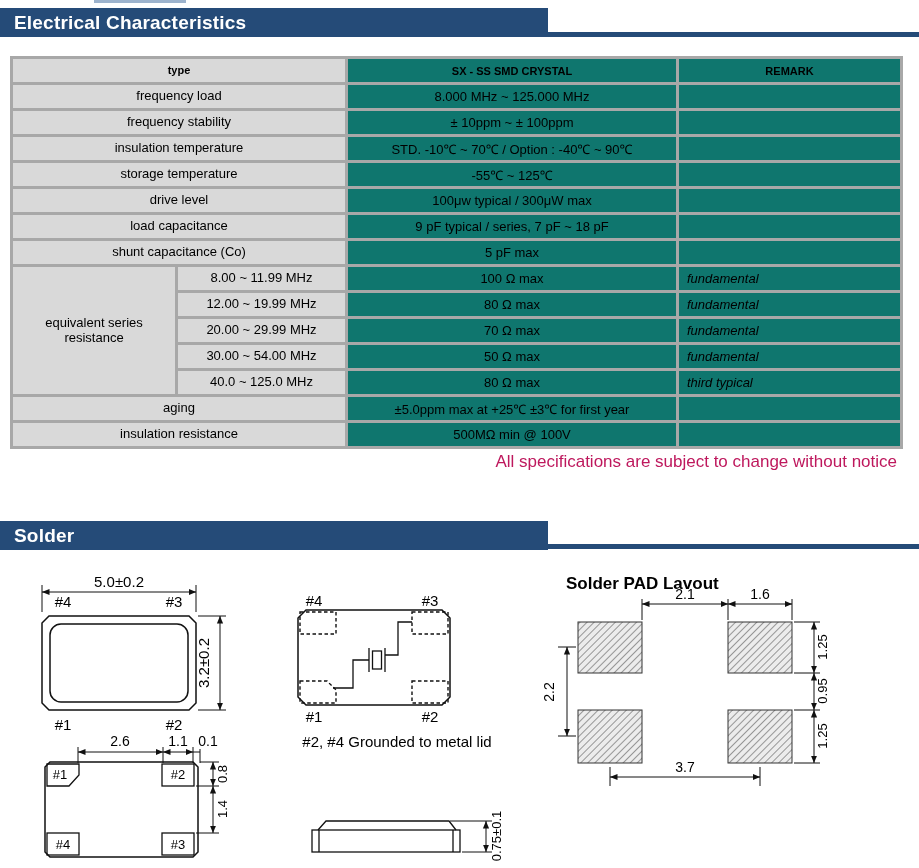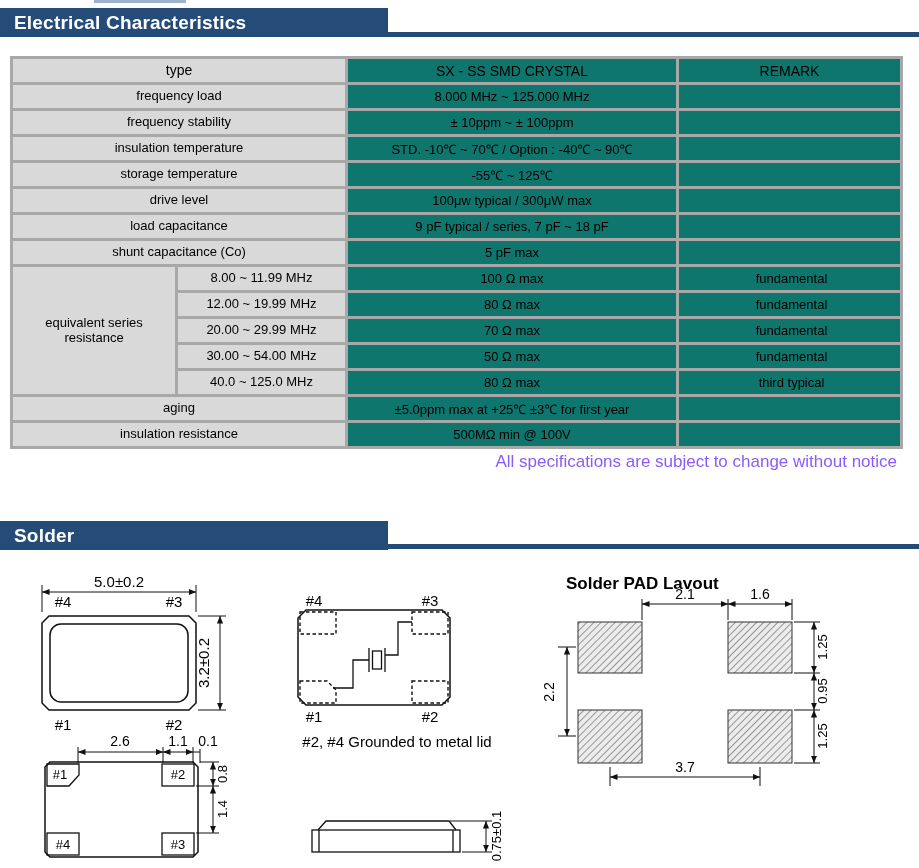--- a/index.html
+++ b/index.html
@@ -3,45 +3,45 @@
 <meta charset="utf-8">
 <style>
   html,body{margin:0;padding:0;}
   body{
     width:919px;height:868px;background:#ffffff;position:relative;
     font-family:"Liberation Sans",sans-serif;color:#000;
     overflow:hidden;
   }
   .top-sliver{position:absolute;left:94px;top:0;width:92px;height:3px;background:#9db3cd;}
   .bar-box{
-    position:absolute;left:0;width:388px;height:29px;background:#254b78;
+    position:absolute;left:0;width:548px;height:29px;background:#254b78;
     color:#fff;font-weight:bold;font-size:19px;line-height:29px;
     padding-left:14px;box-sizing:border-box;letter-spacing:0.2px;
   }
   .bar-strip{position:absolute;left:0;width:919px;height:5px;background:#254b78;}
   #bar1-box{top:8px;}   #bar1-strip{top:32px;}
   #bar2-box{top:521px;} #bar2-strip{top:544px;}
 
   table.spec{
     position:absolute;left:10px;top:56px;width:890px;
     border-collapse:collapse;table-layout:fixed;
     font-size:13px;
   }
   table.spec td{
     border:3px solid #a8a8a8;height:23px;padding:0 4px;
     text-align:center;vertical-align:middle;background:#0f766e;
     overflow:hidden;white-space:nowrap;
   }
   table.spec td.lbl{background:#d9d9d9;white-space:normal;line-height:1.15;}
-  table.spec td.hdr{font-weight:normal;font-size:14px;}
-  table.spec td.rmk{text-align:center;padding-left:8px;}
+  table.spec td.hdr{font-weight:bold;font-size:11px;}
+  table.spec td.rmk{text-align:left;padding-left:8px;font-style:italic;}
 
   .footnote{
     position:absolute;top:452px;right:22px;
-    font-size:17px;color:#8b5cf6;
+    font-size:17px;color:#be185d;
   }
 
   svg.outline{position:absolute;left:0;top:558px;}
   svg .oln{fill:none;stroke:#111;stroke-width:1.5px;}
   svg .th{fill:none;stroke:#111;stroke-width:1.3px;}
   svg .dim{stroke:#111;stroke-width:1px;fill:none;}
   svg .dash{fill:none;stroke:#111;stroke-width:1.4px;stroke-dasharray:3.5 2.5;}
   svg text{fill:#000;}
   svg .t15{font-size:15px;}
   svg .t14{font-size:14px;}

